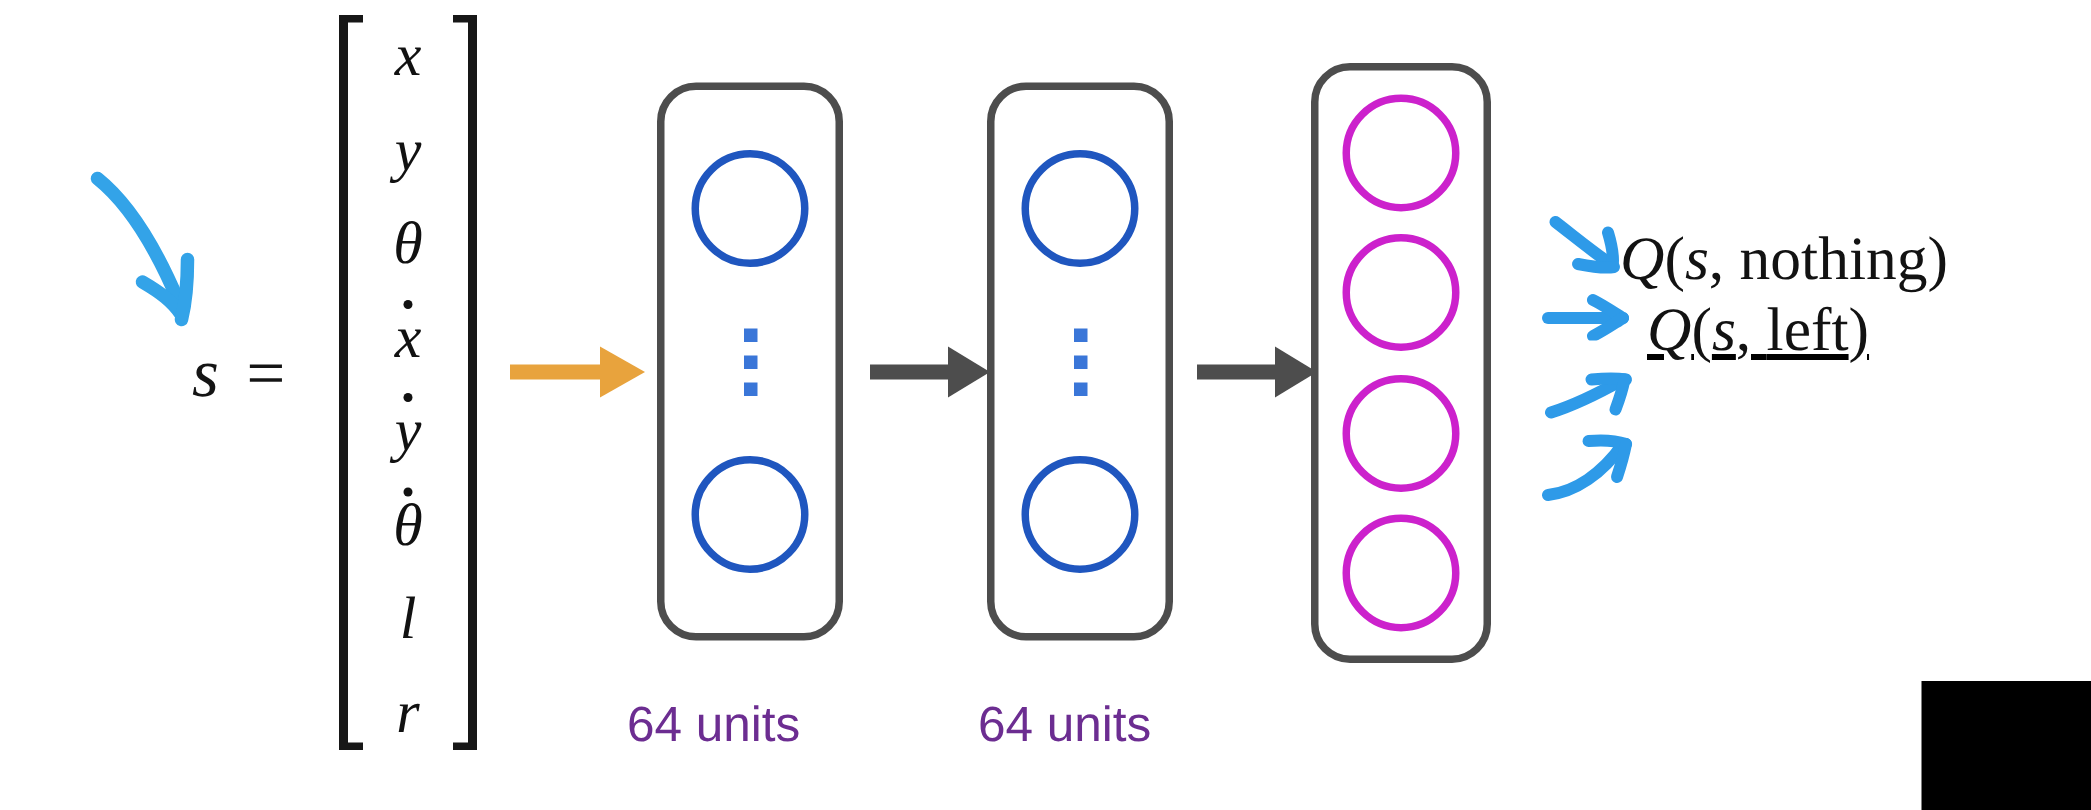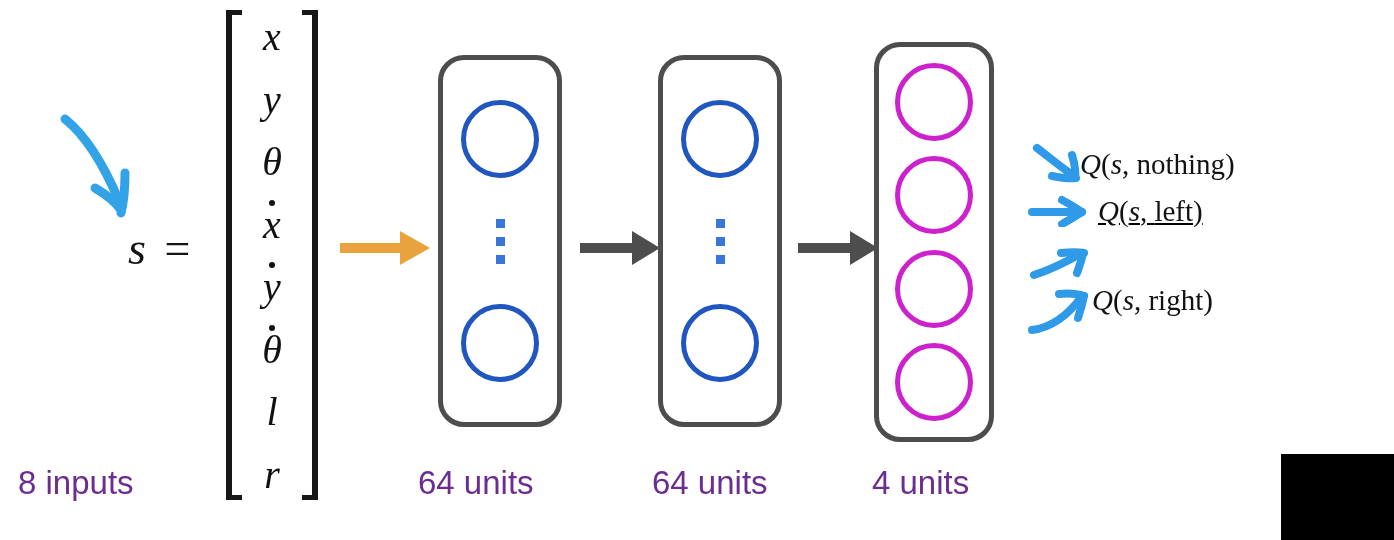--- a/index.html
+++ b/index.html
@@ -152,21 +152,21 @@
 
   
   .q-row {
     position: absolute;
     display: flex;
     align-items: center;
     white-space: nowrap;
   }
   .q-text {
     font-family: "Liberation Serif", serif;
-    font-size: 29px;
+    font-size: 41px;
     color: #121212;
   }
   .q-text i { font-style: italic; }
 
   
   #black-block {
     left: 1281px;
     top: 454px;
     width: 113px;
     height: 86px;
@@ -290,24 +290,19 @@
     <path d="M 4 30 C 20 25, 36 17, 52 8" stroke="#2e9ae8" stroke-width="8" fill="none" stroke-linecap="round"></path>
     <path d="M 31 8 C 41 7, 48 7, 54 8" stroke="#2e9ae8" stroke-width="8" fill="none" stroke-linecap="round"></path>
     <path d="M 47 28 C 50 20, 52 13, 53 8" stroke="#2e9ae8" stroke-width="8" fill="none" stroke-linecap="round"></path>
   </svg>
 
   <svg class="abs" style="left:1028px; top:286px; width:66px; height:52px;" viewBox="0 0 66 52" xmlns="http://www.w3.org/2000/svg">
     <path d="M 4 44 C 22 42, 40 30, 54 10" stroke="#2e9ae8" stroke-width="8" fill="none" stroke-linecap="round"></path>
     <path d="M 31 8 C 42 7, 50 8, 56 10" stroke="#2e9ae8" stroke-width="8" fill="none" stroke-linecap="round"></path>
     <path d="M 50 32 C 53 23, 55 15, 56 10" stroke="#2e9ae8" stroke-width="8" fill="none" stroke-linecap="round"></path>
   </svg>
-  <div class="q-row" style="left:1092px; top:284px;">
-    <span class="q-text"><i>Q</i>(<i>s</i>,&nbsp;<span>right</span>)</span>
-  </div>
-
-  <div class="unit-label" style="left:18px; top:464px;">8 inputs</div>
+
   <div class="unit-label" style="left:418px; top:464px;">64 units</div>
   <div class="unit-label" style="left:652px; top:464px;">64 units</div>
-  <div class="unit-label" style="left:872px; top:464px;">4 units</div>
 
   <div class="abs" id="black-block"></div>
 
 </div>
 
 </body></html>

